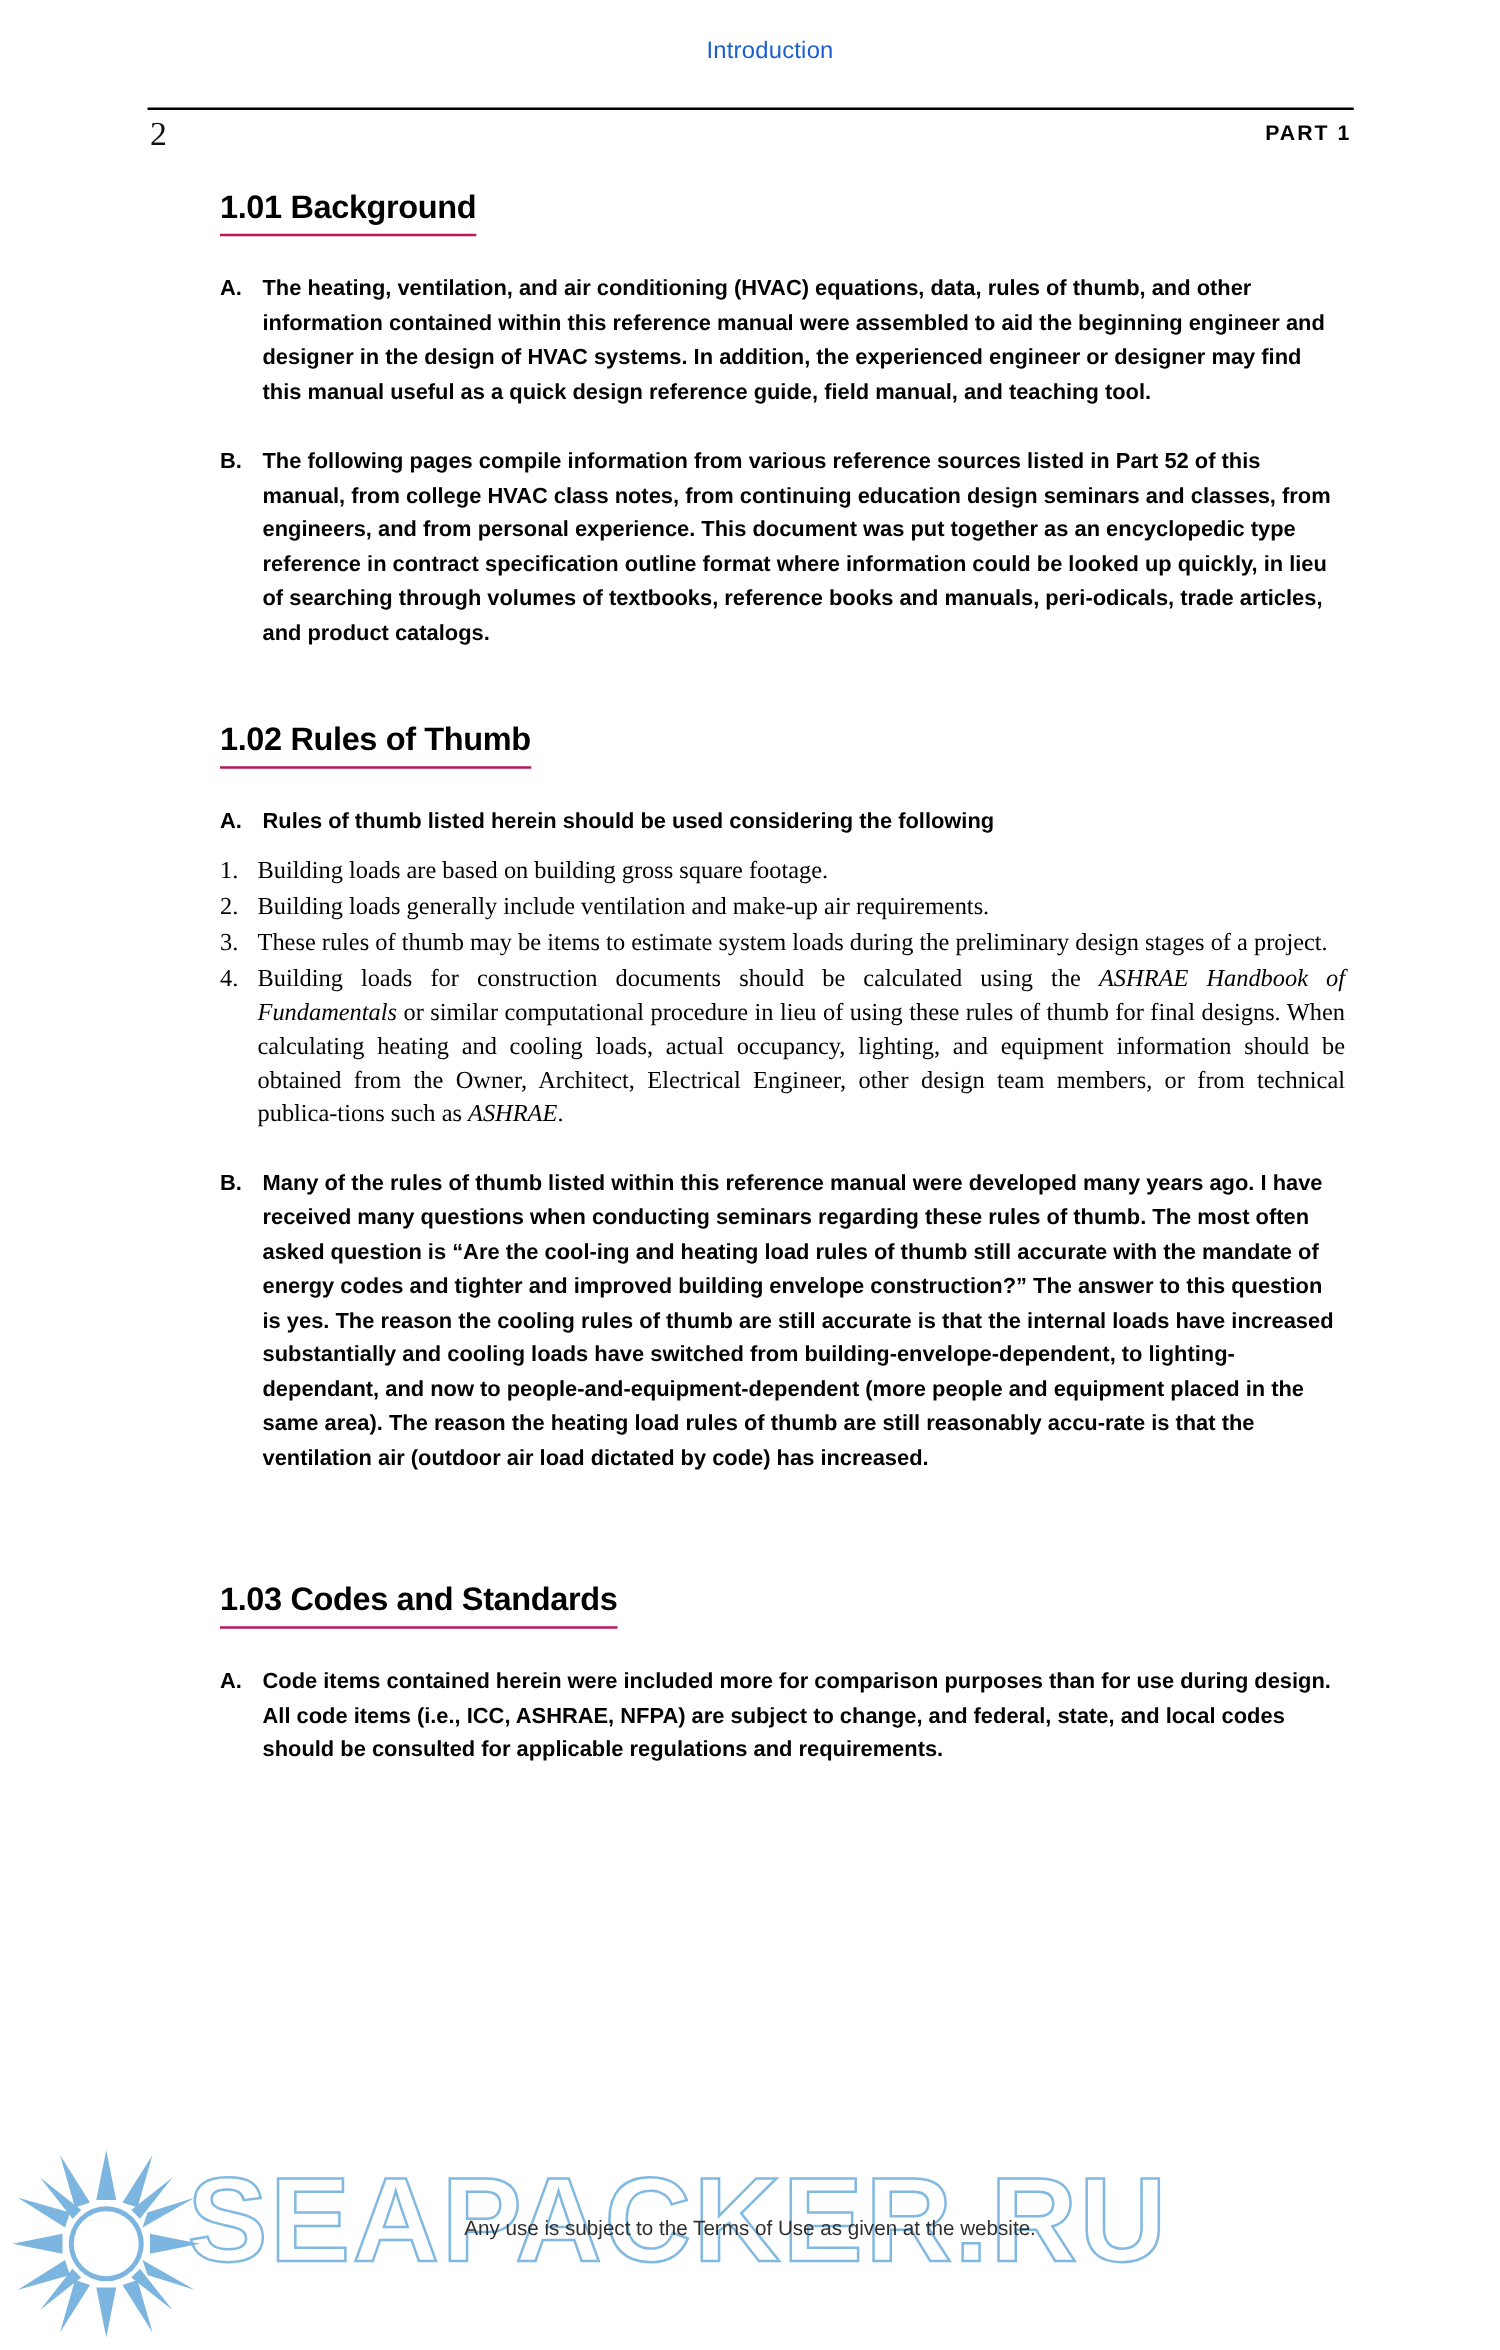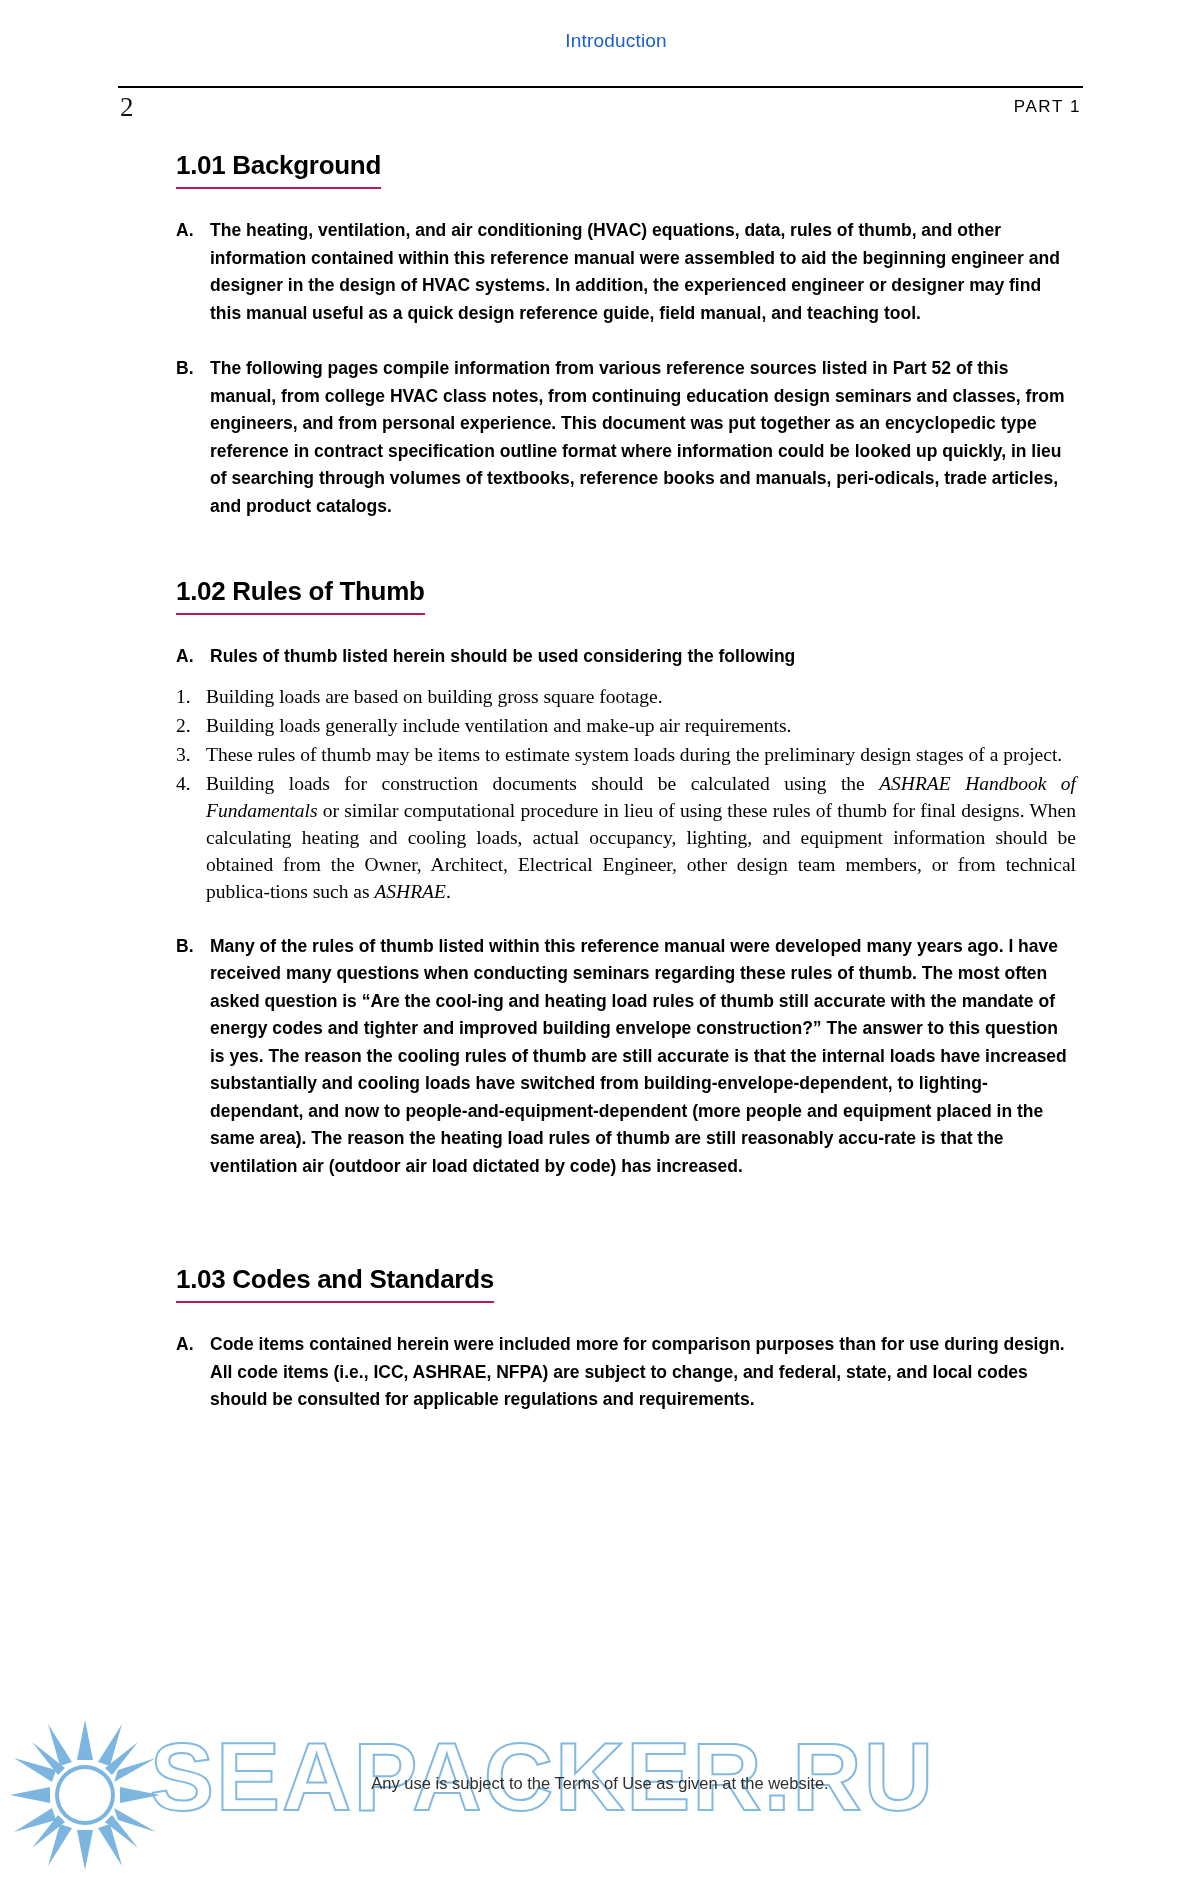--- a/index.html
+++ b/index.html
@@ -53,21 +53,21 @@
     font-size: 27px;
     font-weight: normal;
     color: #111;
   }
   .part-label {
     position: absolute;
     right: 2px;
     top: 9px;
     font-family: "Liberation Sans", sans-serif;
     font-size: 17px;
-    font-weight: normal;
+    font-weight: bold;
     letter-spacing: 1.6px;
   }
 
   
   .content {
     position: absolute;
     left: 176px;
     top: 150px;
     width: 900px;
   }

